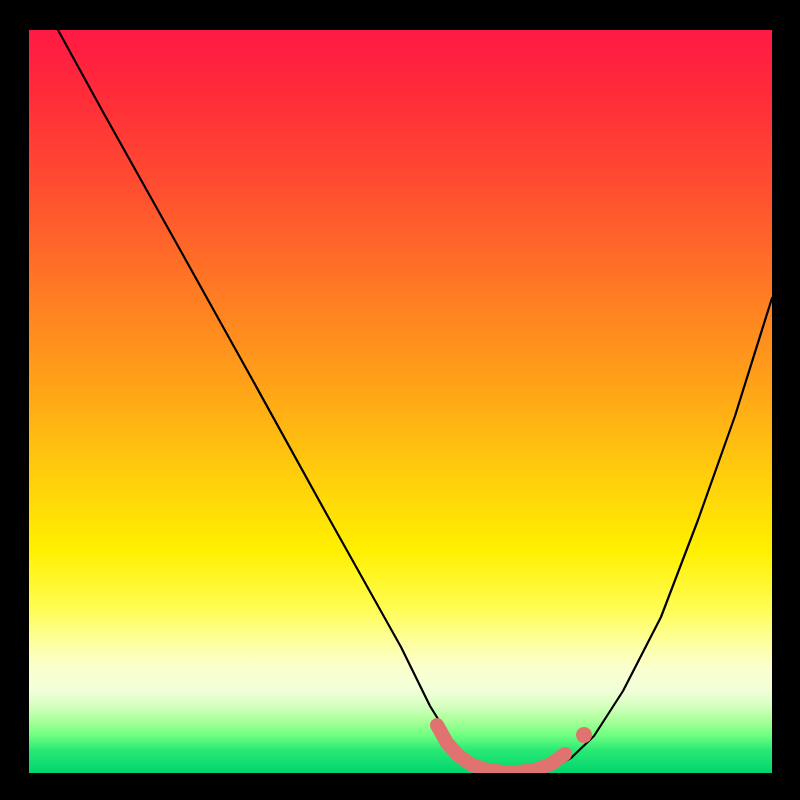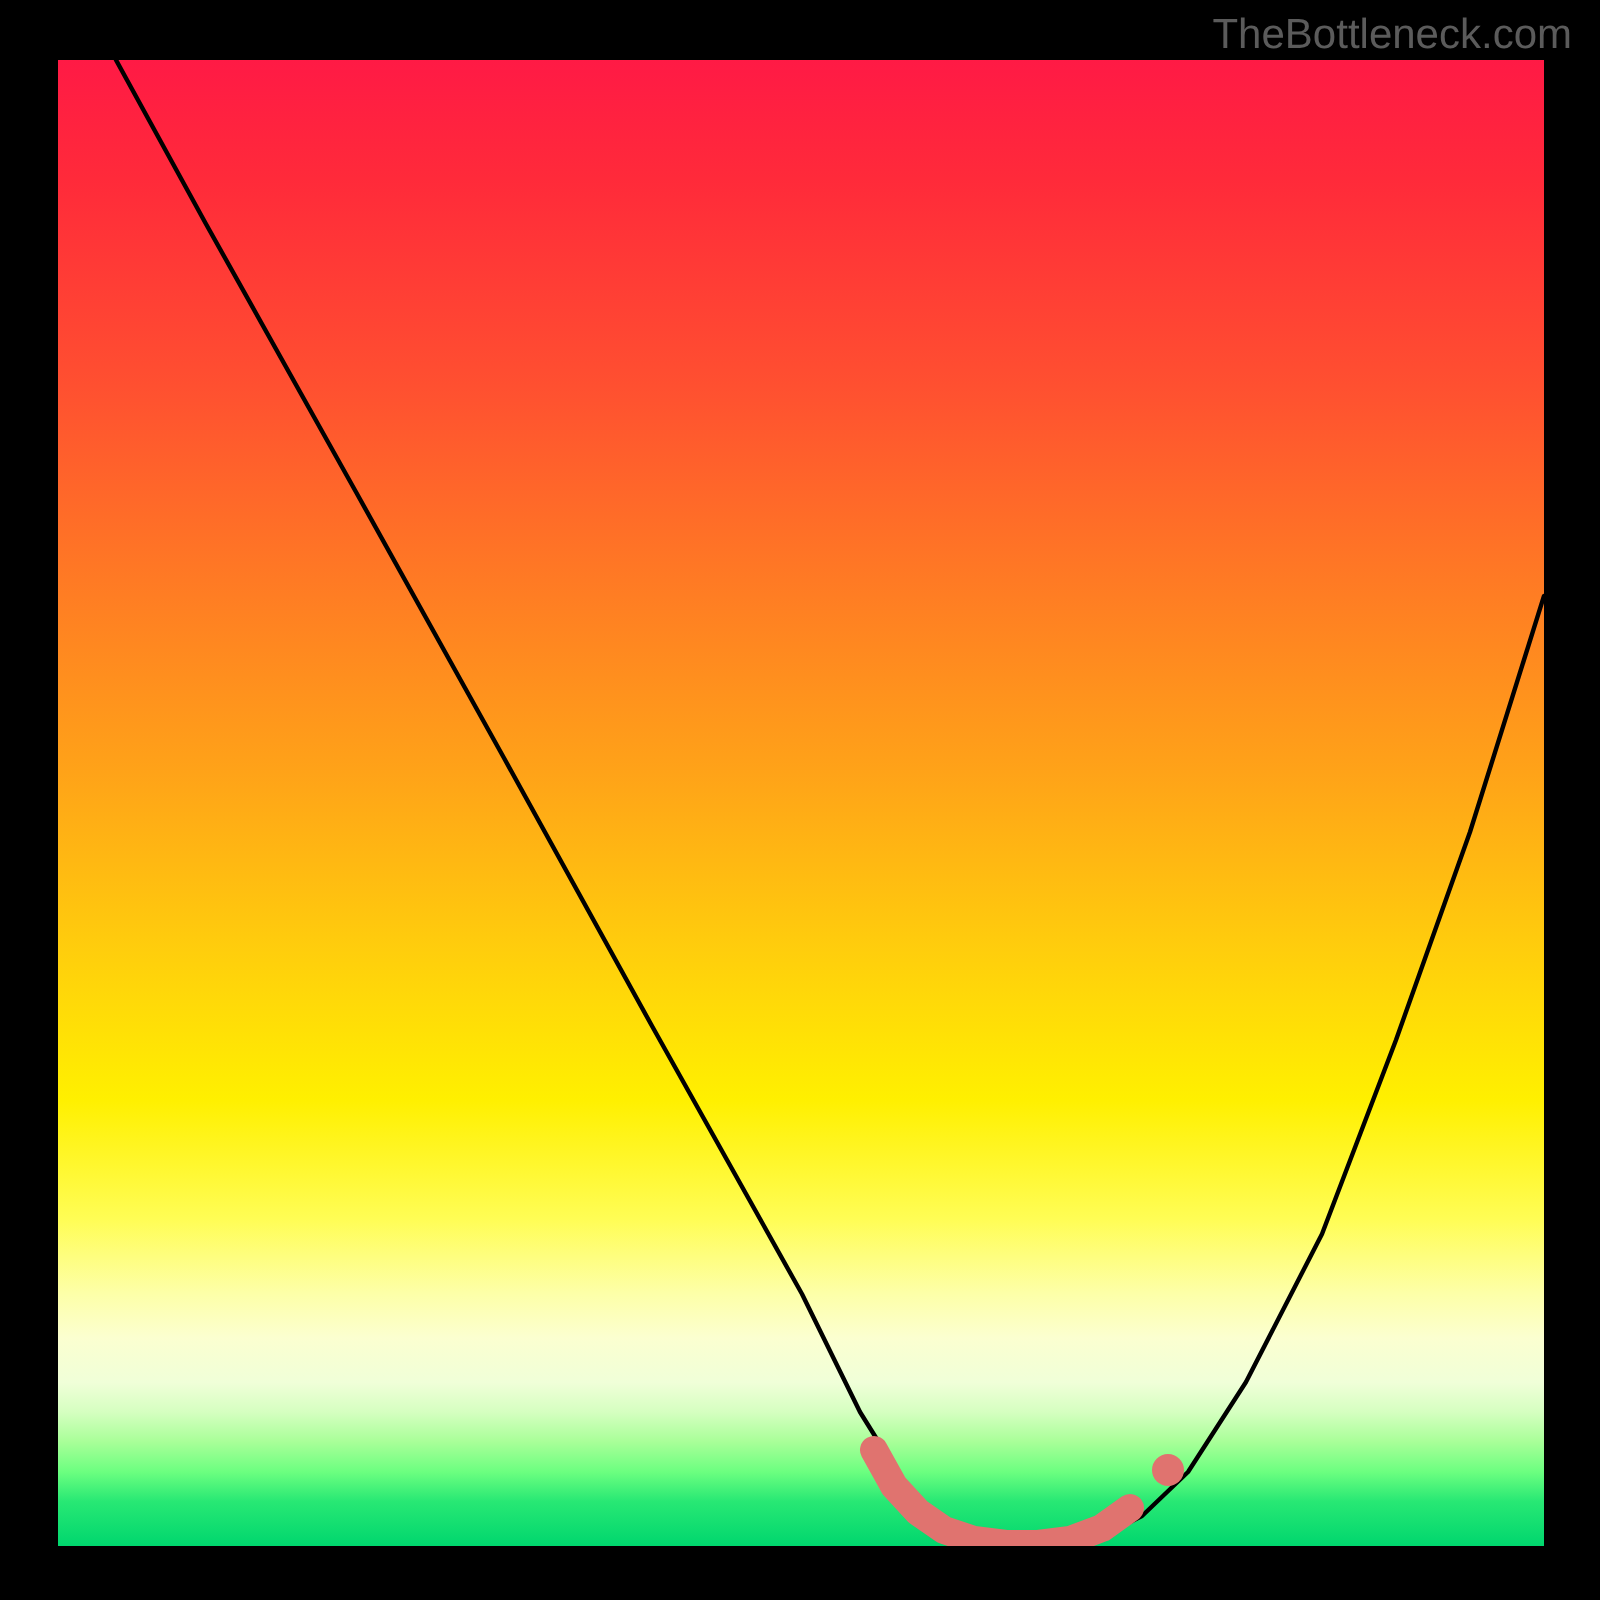--- a/index.html
+++ b/index.html
@@ -52,21 +52,20 @@
   svg.curve {
     position: absolute;
     left: 0; top: 0;
     width: 100%; height: 100%;
   }
 </style>
 </head>
 <body>
 
 <div class="outer">
-  <div class="watermark">TheBottleneck.com</div>
   <div class="plot">
     <div class="gradient"></div>
     <svg class="curve" viewBox="0 0 743 743" preserveAspectRatio="none">
       <path d="M 29 0
                L 74 82
                L 149 216
                L 223 349
                L 297 483
                L 372 617
                L 401 676

